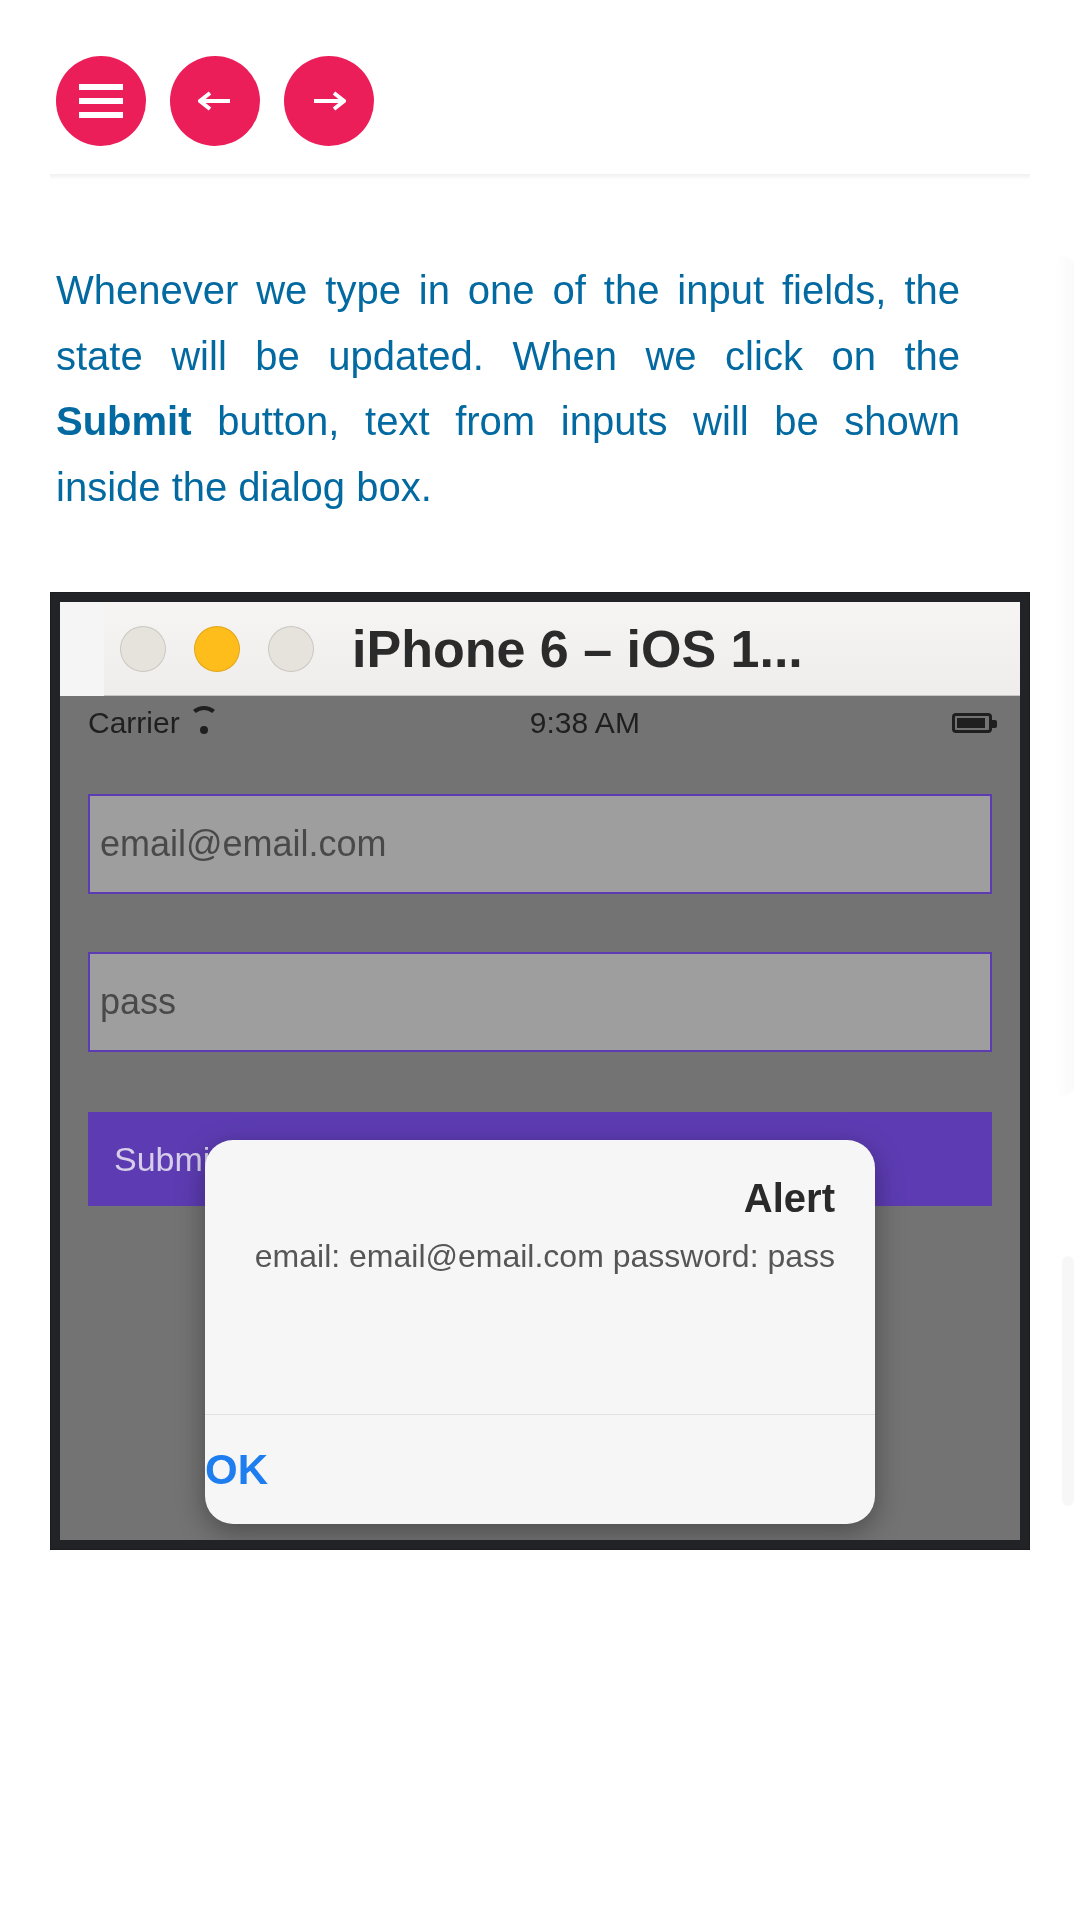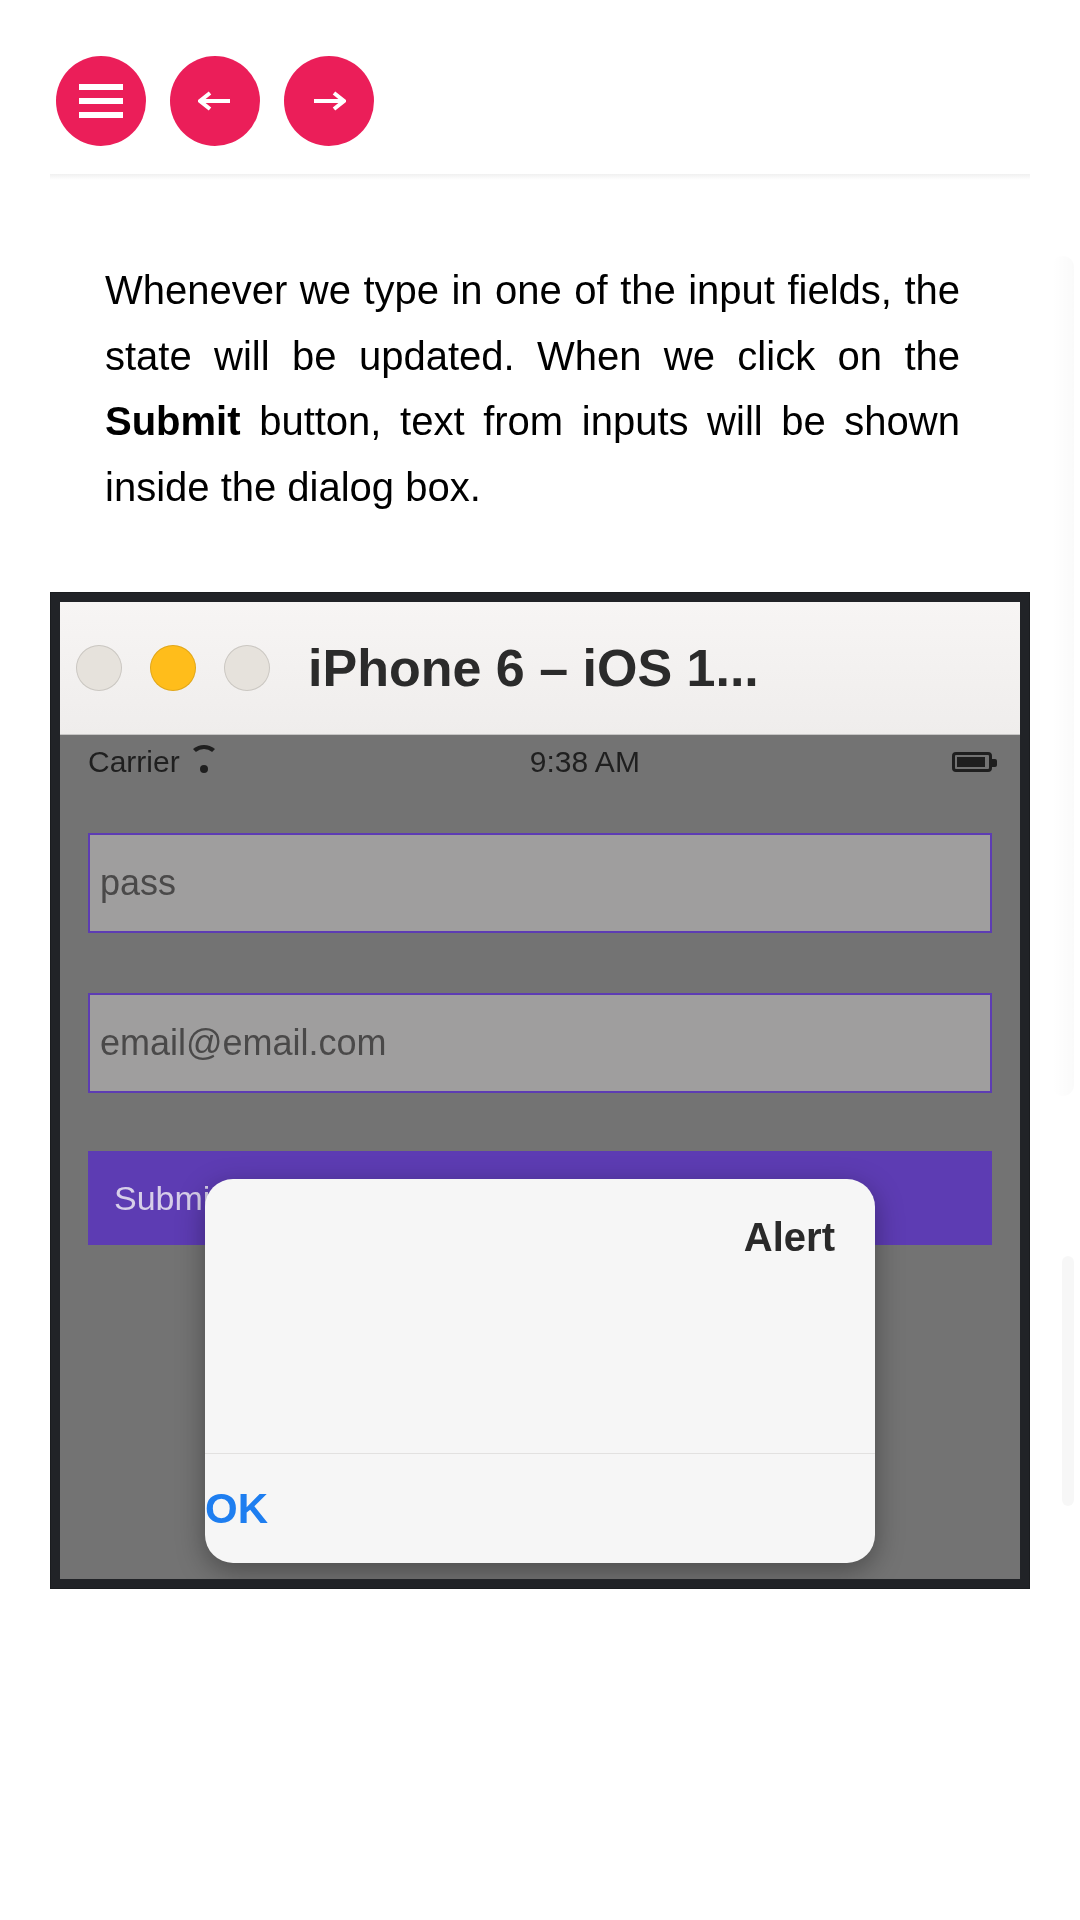--- a/index.html
+++ b/index.html
@@ -33,46 +33,47 @@
 
 
 .top-shadow {
   margin: 28px 50px 0 50px;
   height: 6px;
   background: linear-gradient(to bottom, rgba(0,0,0,0.06), rgba(0,0,0,0));
 }
 
 
 .para {
-  padding: 78px 120px 0 105px;
+  padding: 78px 120px 0 56px;
   font-size: 40px;
   line-height: 1.64;
-  color: #000000;
+  color: #0369a1;
   text-align: justify;
 }
 .para b { font-weight: 700; }
 
 
 .sim-outer {
   margin: 72px 50px 0 50px;
   background: #212327;
   padding: 10px;
   box-shadow: inset 0 0 0 1px rgba(0,0,0,0.2);
 }
 .sim-window {
   background: #f6f5f5;
   overflow: hidden;
 }
 .titlebar {
-  height: 133px;
+  height: 94px;
   display: flex;
   align-items: center;
   padding: 0 8px;
   background: linear-gradient(to bottom, #f7f5f4 0%, #efedec 100%);
   border-bottom: 1px solid #c7c6c5;
+  margin-left: 44px;
 }
 .tl-dots { display: flex; gap: 28px; margin-left: 8px; }
 .tl-dot {
   width: 46px; height: 46px; border-radius: 50%;
   background: #e6e2dc;
   box-shadow: inset 0 0 0 1px rgba(0,0,0,0.12);
 }
 .tl-dot.yellow { background: #ffbd1b; }
 .tl-title {
   flex: 1;
@@ -281,35 +282,36 @@
           <span>Carrier</span>
           <span class="wifi-icon"></span>
         </div>
         <span>9:38 AM</span>
         <span class="battery">
             <span class="fill"></span>
           </span>
       </div>
 
       <div class="fields">
+        <div class="tf">
+          <span>email@email.com</span>
+        </div>
         <div class="tf pass">
           <span>pass</span>
-        </div>
-        <div class="tf">
-          <span>email@email.com</span>
         </div>
         <div class="submit-btn">
           <span>Submit</span>
         </div>
       </div>
 
       <div class="dim">
         <div class="alert">
           <div class="alert-top">
             <div class="alert-title">Alert</div>
+            <div class="alert-msg">email: email@email.com password: pass</div>
           </div>
           <div class="alert-ok">
             <span>OK</span>
           </div>
         </div>
       </div>
 
     </div>
   </div>
 </div>

